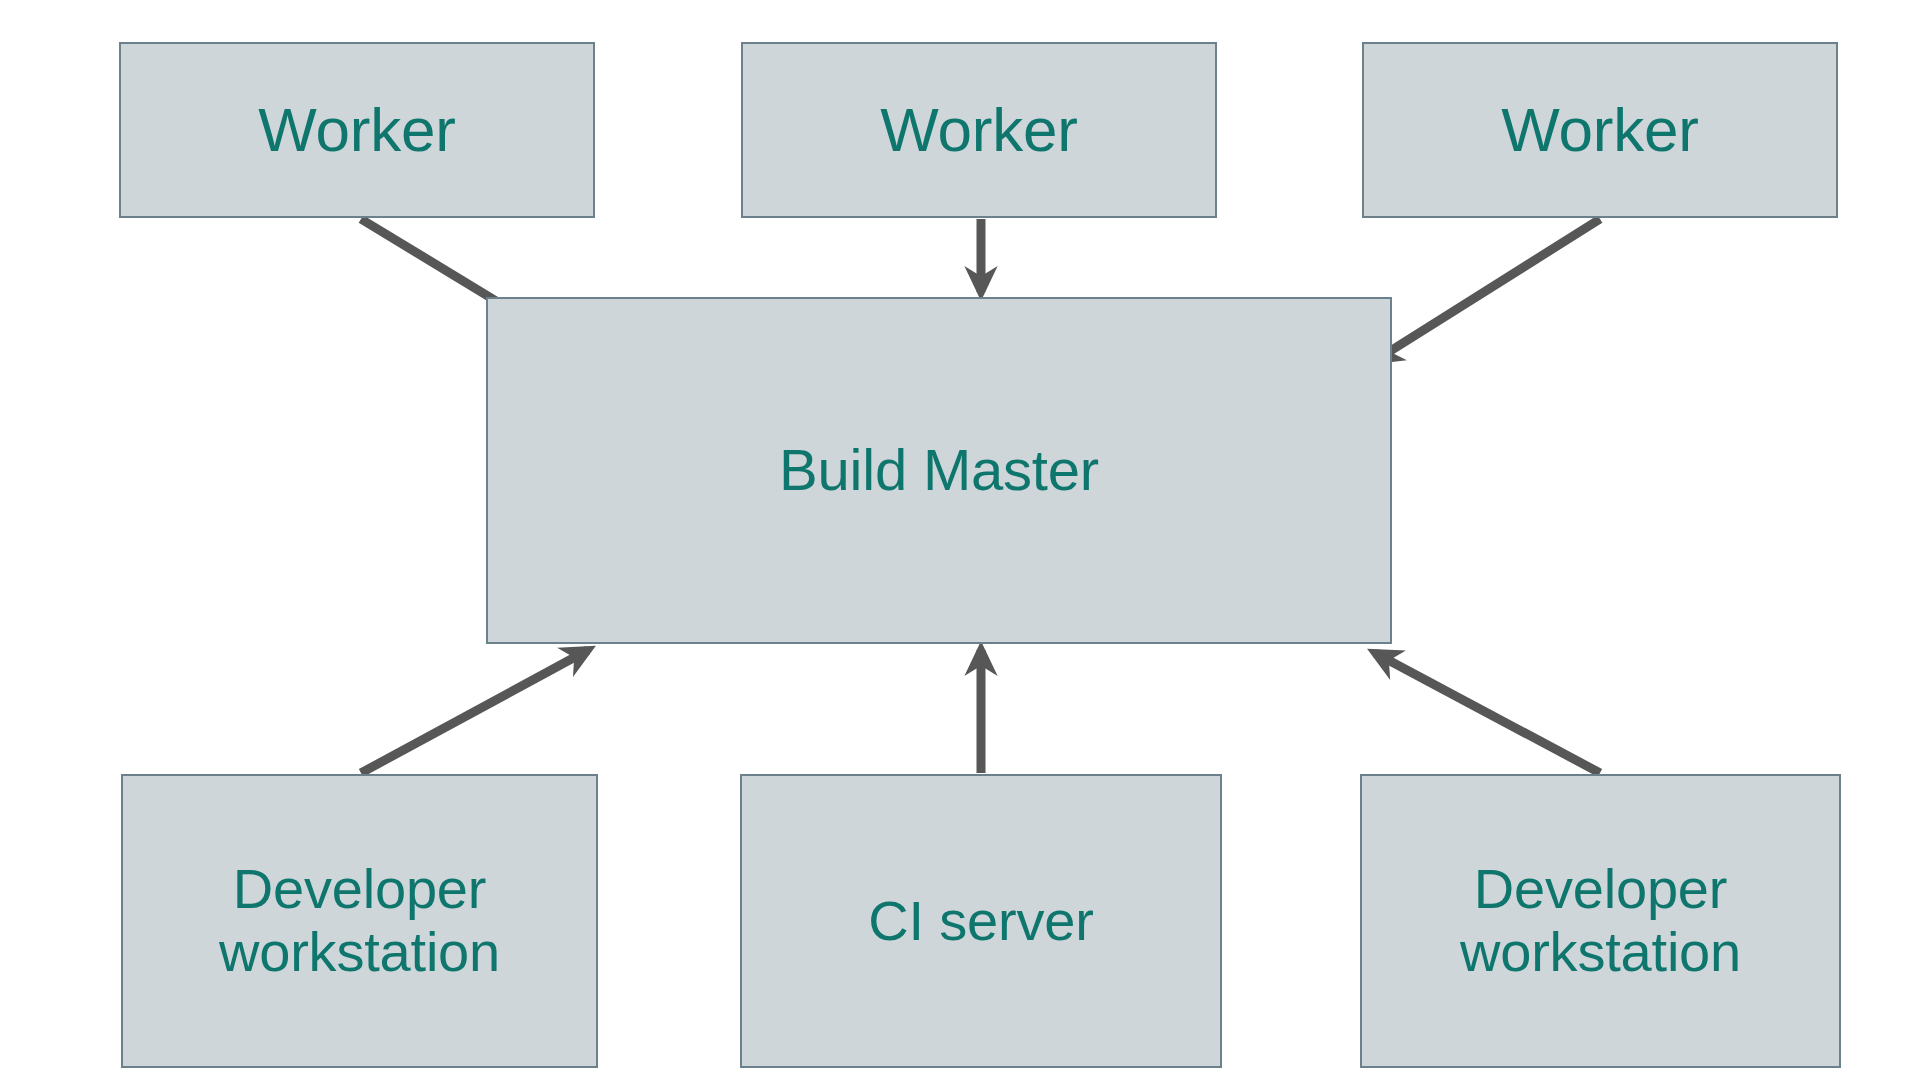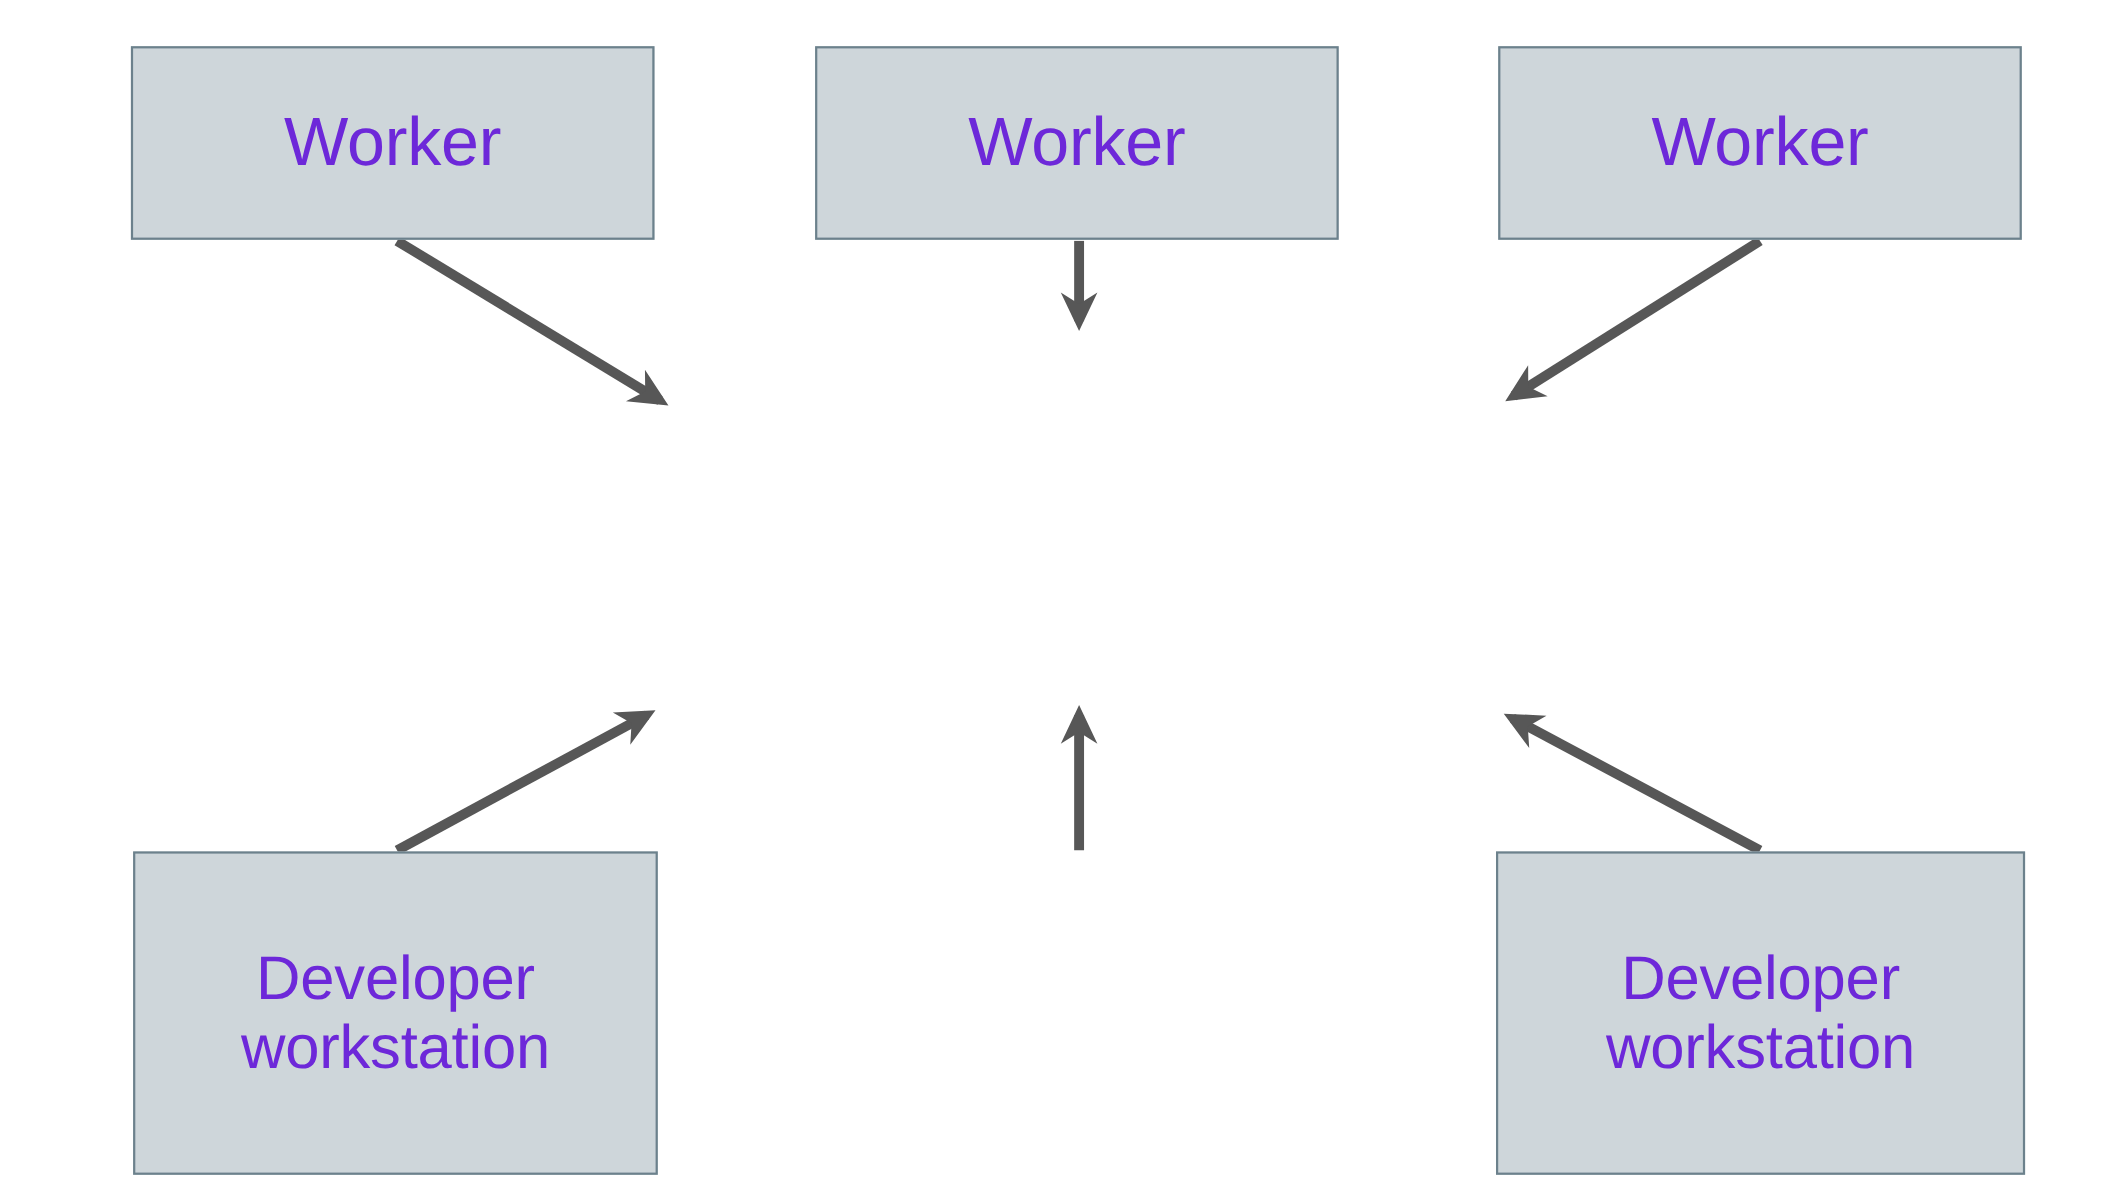--- a/index.html
+++ b/index.html
@@ -28,21 +28,21 @@
   }
   .node-box {
     position: absolute;
     box-sizing: border-box;
     display: flex;
     align-items: center;
     justify-content: center;
     text-align: center;
     background: #ced6da;
     border: 2px solid #6c818c;
-    color: #6d28d9;
+    color: #0f766e;
     font-family: "Liberation Sans", sans-serif;
     font-weight: 400;
     line-height: 1.12;
     letter-spacing: -0.2px;
     z-index: 2;
   }
   .node-label {
     white-space: pre-line;
     padding: 0 8px;
   }
@@ -77,25 +77,31 @@
   </div>
 
   <div class="node-box size-lg" style="left:741px; top:42px; width:476px; height:176px;">
     <span class="node-label">Worker</span>
   </div>
 
   <div class="node-box size-lg" style="left:1362px; top:42px; width:476px; height:176px;">
     <span class="node-label">Worker</span>
   </div>
 
+  <div class="node-box size-md" style="left:486px; top:297px; width:906px; height:347px;">
+    <span class="node-label">Build Master</span>
+  </div>
 
   <div class="node-box size-sm" style="left:121px; top:774px; width:477px; height:294px;">
     <span class="node-label">Developer
 workstation</span>
   </div>
 
+  <div class="node-box size-sm" style="left:740px; top:774px; width:482px; height:294px;">
+    <span class="node-label">CI server</span>
+  </div>
 
   <div class="node-box size-sm" style="left:1360px; top:774px; width:481px; height:294px;">
     <span class="node-label">Developer
 workstation</span>
   </div>
 
 </div>
 
 </body></html>

